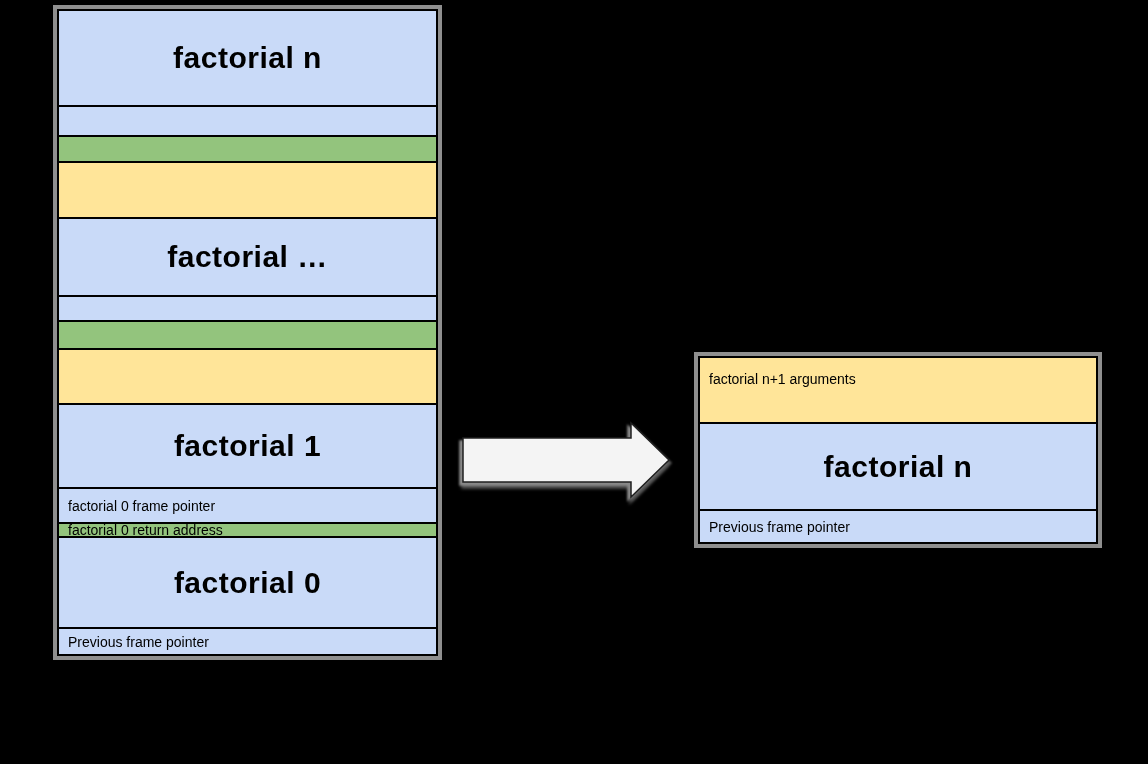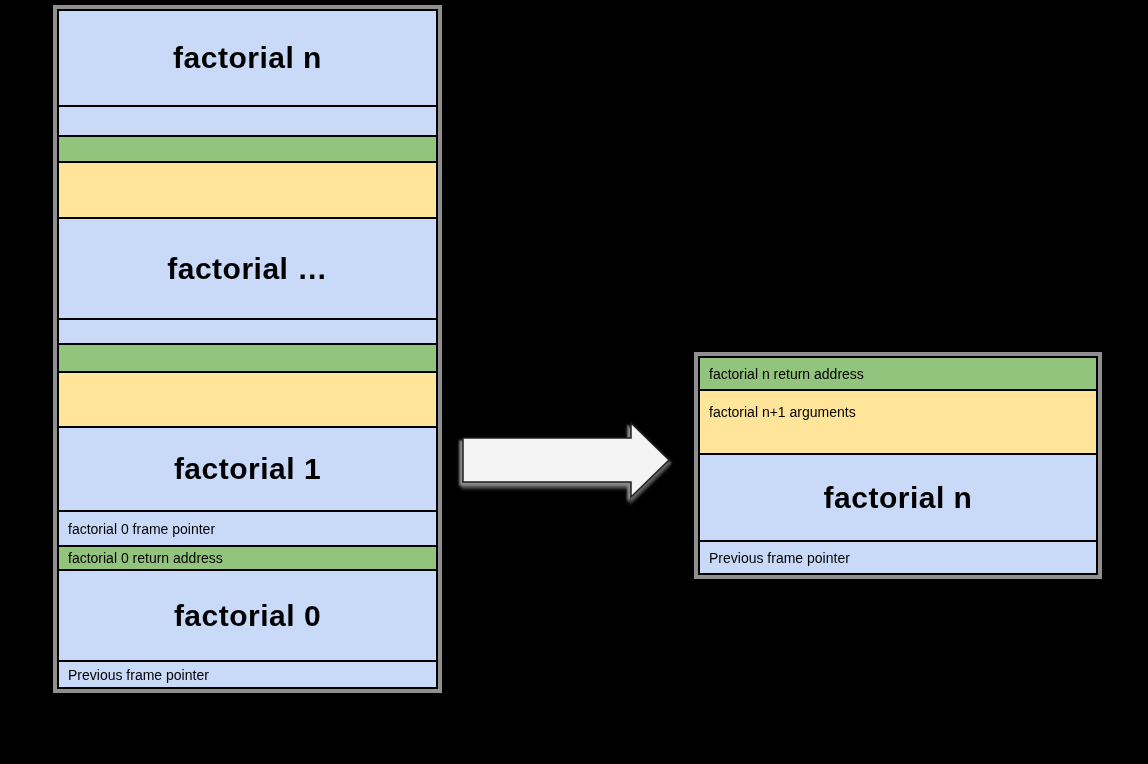--- a/index.html
+++ b/index.html
@@ -73,59 +73,56 @@
       </div>
       <div class="row bg-blue" style="height:30px">
         <span class="small-label"></span>
       </div>
       <div class="row bg-green" style="height:26px">
         <span class="small-label"></span>
       </div>
       <div class="row bg-yellow" style="height:56px">
         <span class="small-label"></span>
       </div>
-      <div class="row bg-blue center" style="height:101px">
+      <div class="row bg-blue center" style="height:78px">
         <span class="big-label">factorial …</span>
       </div>
       <div class="row bg-blue" style="height:25px">
         <span class="small-label"></span>
       </div>
       <div class="row bg-green" style="height:28px">
         <span class="small-label"></span>
       </div>
       <div class="row bg-yellow" style="height:55px">
         <span class="small-label"></span>
       </div>
       <div class="row bg-blue center" style="height:84px">
         <span class="big-label">factorial 1</span>
       </div>
       <div class="row bg-blue" style="height:35px">
         <span class="small-label">factorial 0 frame pointer</span>
       </div>
-      <div class="row bg-green" style="height:24px">
+      <div class="row bg-green" style="height:14px">
         <span class="small-label">factorial 0 return address</span>
       </div>
       <div class="row bg-blue center" style="height:91px">
         <span class="big-label">factorial 0</span>
       </div>
       <div class="row bg-blue" style="height:27px">
         <span class="small-label">Previous frame pointer</span>
       </div>
     </div>
   </div>
 
   <svg class="arrow-svg" width="214" height="82" viewBox="0 0 214 82" style="filter: drop-shadow(-3px 3px 1px #8a8a8a) drop-shadow(2px 3px 1px #555);">
     <polygon points="2,17 170,17 170,2 208,39 170,76 170,61 2,61"></polygon>
   </svg>
 
   <div class="group" style="left:694px; top:352px;">
     <div class="stack" style="width:400px;">
-      <div class="row bg-green" style="height:31px">
-        <span class="small-label">factorial n return address</span>
-      </div>
       <div class="row bg-yellow top-align" style="height:64px">
         <span class="small-label">factorial n+1 arguments</span>
       </div>
       <div class="row bg-blue center" style="height:87px">
         <span class="big-label">factorial n</span>
       </div>
       <div class="row bg-blue" style="height:33px">
         <span class="small-label">Previous frame pointer</span>
       </div>
     </div>

